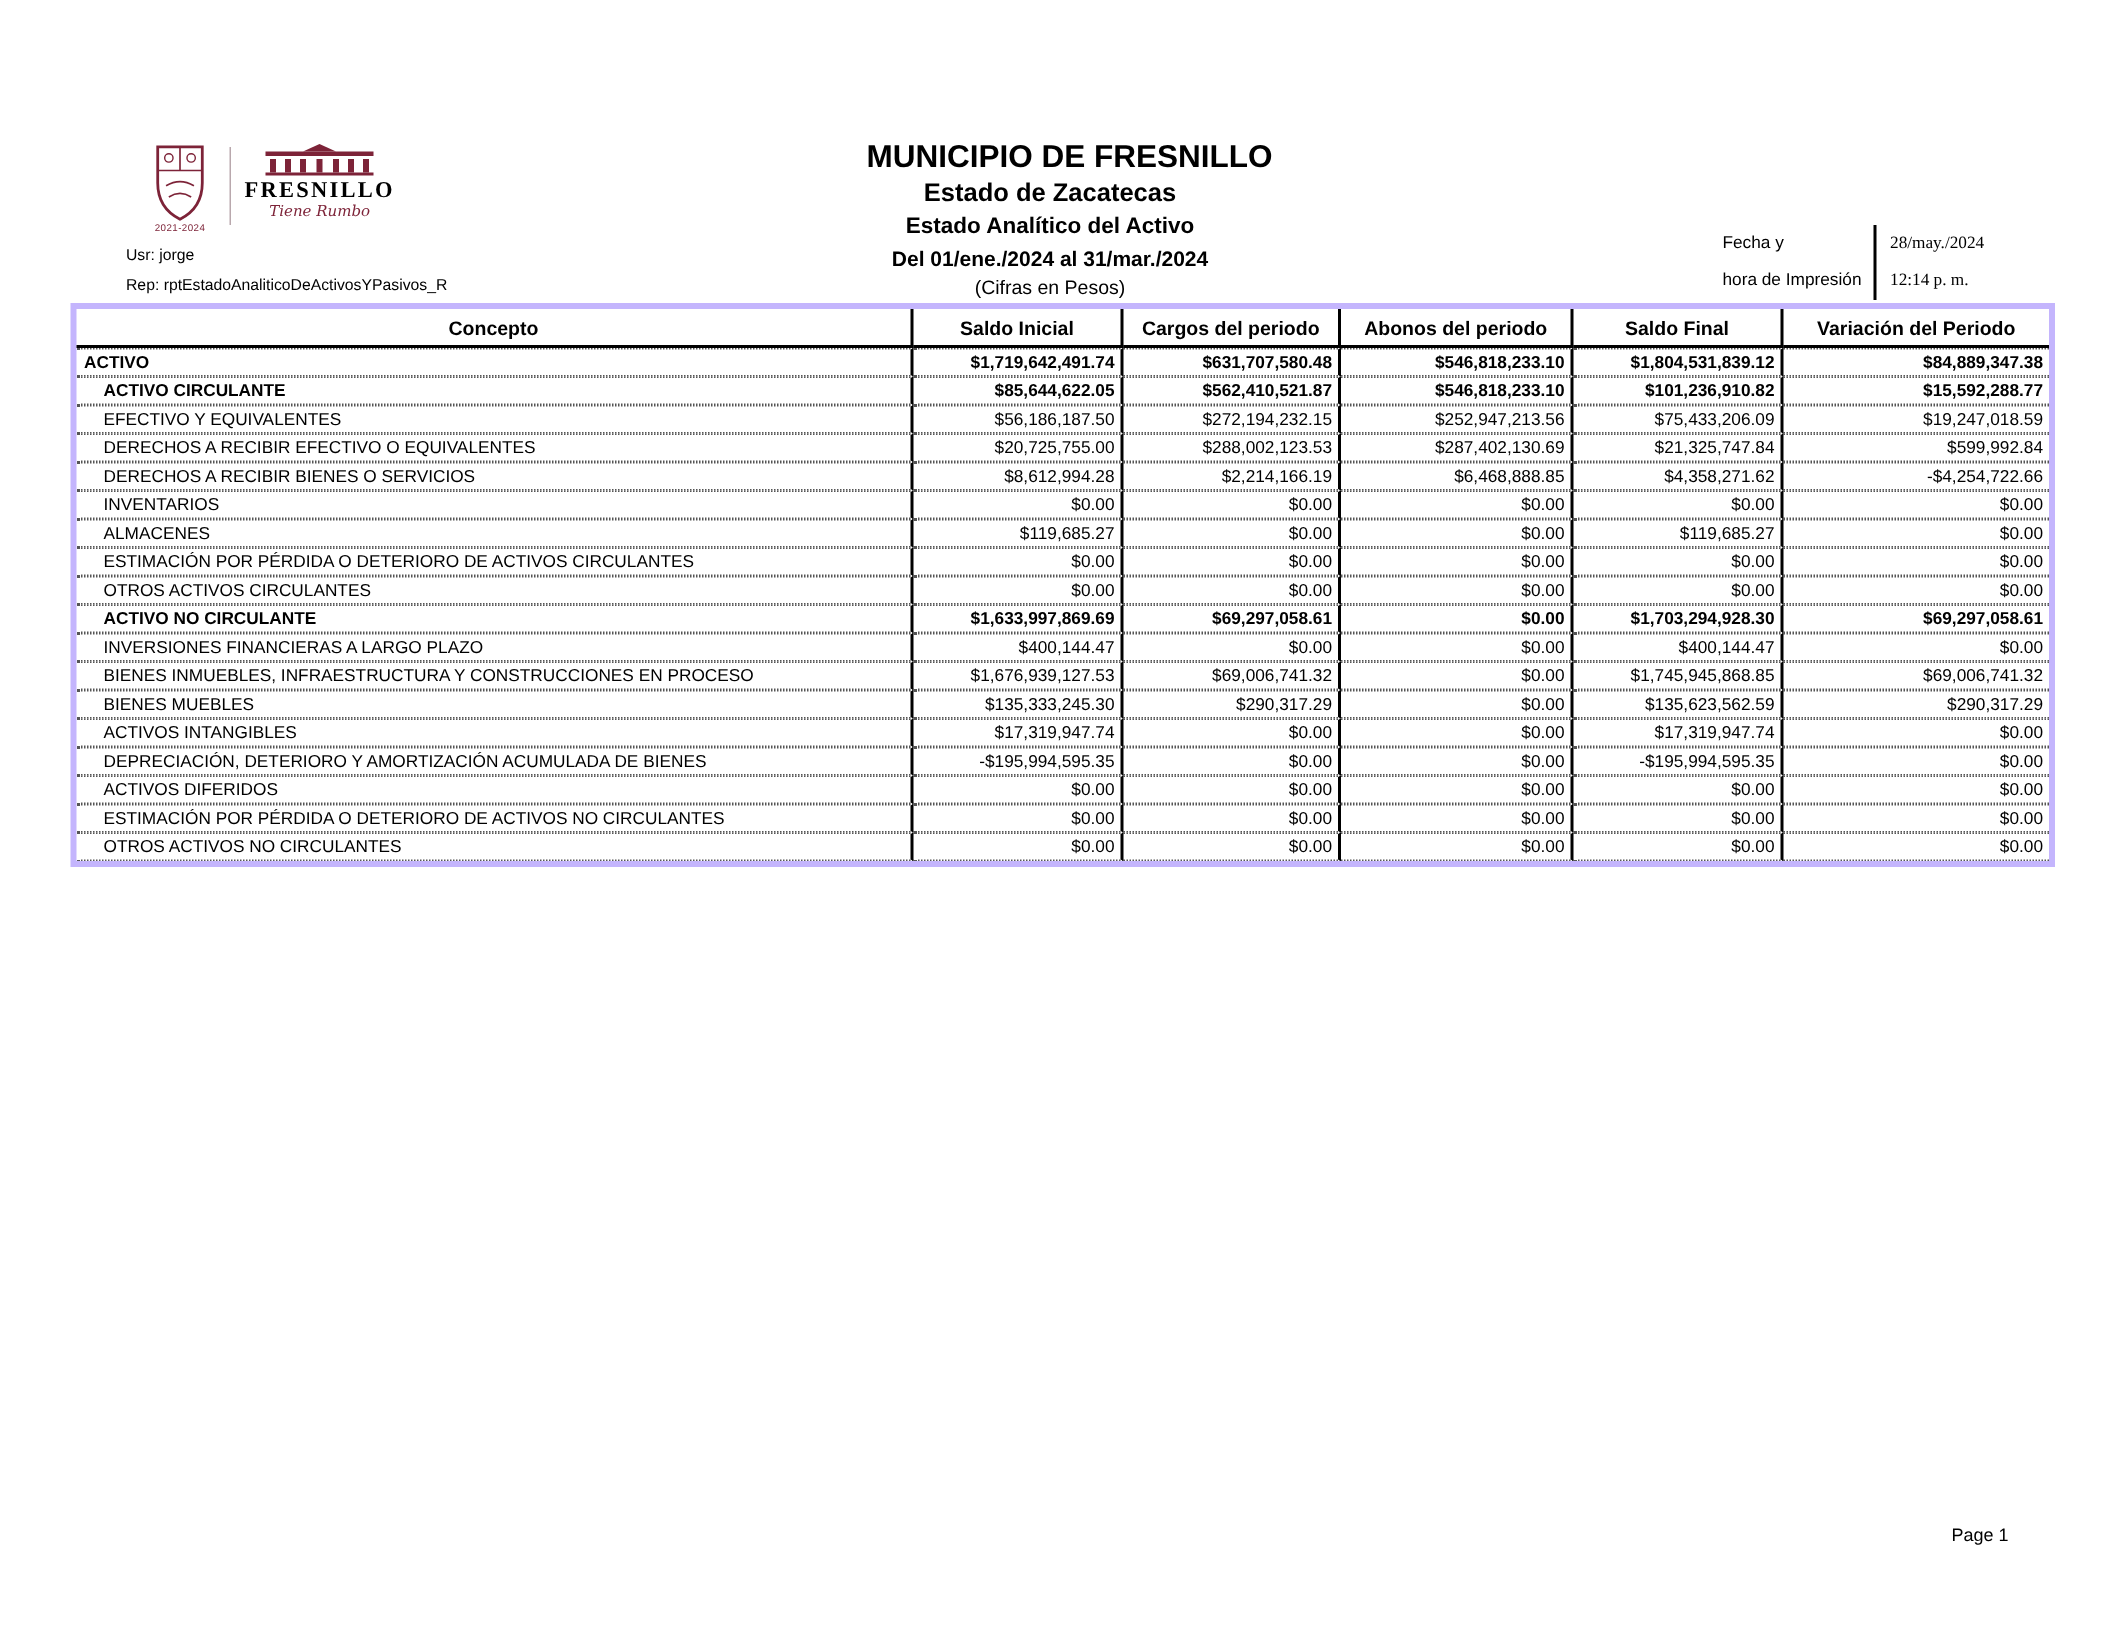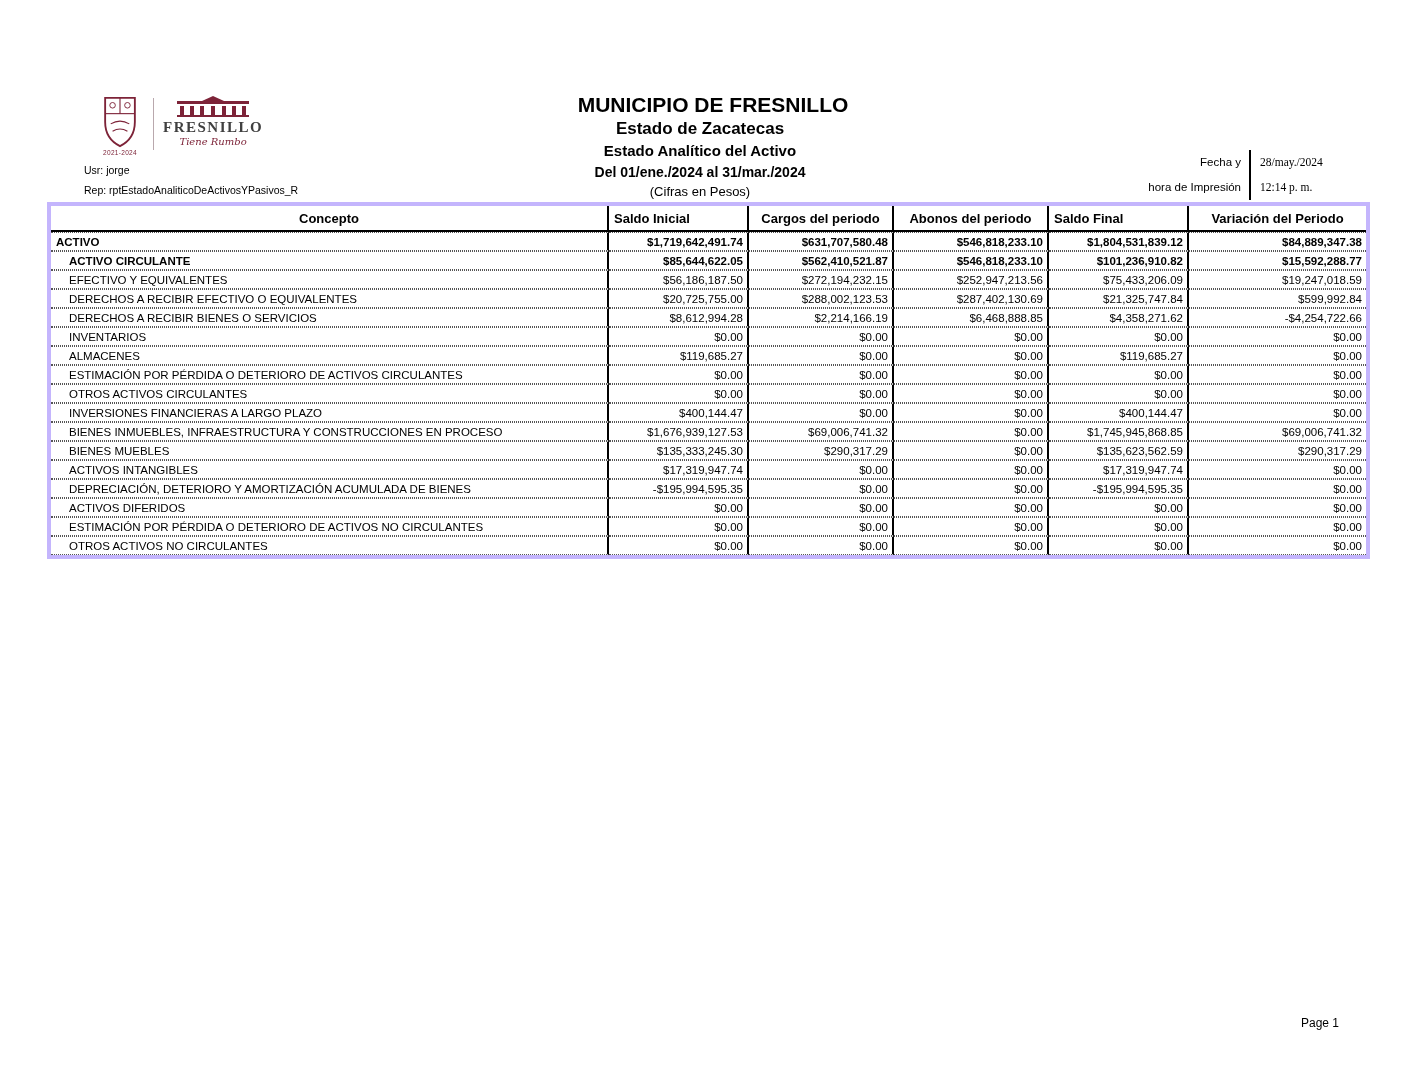--- a/index.html
+++ b/index.html
@@ -15,63 +15,63 @@
 
   
   .logo { position: absolute; left: 96px; top: 96px; display: flex; align-items: flex-start; }
   .seal { display: flex; flex-direction: column; align-items: center; width: 48px; }
   .seal-caption { font-size: 6.5px; color: #7d2338; margin-top: 1px; letter-spacing: 0.3px; }
   .logo-divider { width: 1px; height: 52px; background: #b9a8ad; margin: 2px 9px 0 9px; }
   .brand-block { display: flex; flex-direction: column; align-items: center; }
   .brand-name {
     font-family: "Liberation Serif", serif;
     font-weight: bold; font-size: 15px; letter-spacing: 1.5px;
-    color: #404040; margin-top: 1px;
+    color: #000000; margin-top: 1px;
   }
   .brand-slogan {
     font-family: "DejaVu Serif", serif;
     font-style: italic; font-size: 10px; color: #7d2338; margin-top: 0px;
   }
 
   
   .header-center { position: absolute; left: 0; top: 92px; width: 1400px; text-align: center; }
   .title       { font-size: 21px; font-weight: bold; line-height: 25px; margin-left: 26px; }
   .subtitle    { font-size: 17px; font-weight: bold; line-height: 23px; }
   .report-name { font-size: 15px; font-weight: bold; line-height: 22px; }
   .period      { font-size: 14px; font-weight: bold; line-height: 21px; }
   .units       { font-size: 13px; line-height: 18px; }
 
   
   .meta { position: absolute; left: 84px; top: 160px; font-size: 10.5px; }
   .meta div { line-height: 20px; }
 
   
   .print-info { position: absolute; top: 150px; right: 62px; display: flex; align-items: stretch; font-size: 11.5px; }
-  .print-labels { text-align: right; line-height: 25px; padding-right: 8px; }
+  .print-labels { text-align: left; line-height: 25px; padding-right: 8px; }
   .print-divider { width: 2px; background: #000; }
   .print-values { text-align: left; line-height: 25px; padding-left: 9px; min-width: 86px; font-family: Liberation Serif, serif; }
 
   
   table.report {
     position: absolute; left: 47px; top: 202px;
     width: 1315px;
     border-collapse: separate; border-spacing: 0;
     table-layout: fixed;
     border: 4px solid #c4b5fd;
   }
   table.report th {
     font-size: 13px; font-weight: bold;
     padding: 3px 5px; height: 18px;
     border-bottom: 2px solid #000;
     border-right: 2px solid #000;
     text-align: center;
     overflow: hidden; white-space: nowrap;
   }
   table.report th:last-child { border-right: none; }
-  table.report th:nth-child(2), table.report th:nth-child(5) { text-align: left; }
+  table.report th:nth-child(2), table.report th:nth-child(5) { text-align: center; }
   table.report td {
     font-size: 11.5px; line-height: 14px; height: 14px;
     padding: 1.5px 4px;
     border-top: 1px dotted #555;
     border-bottom: 1px dotted #555;
     border-right: 2px solid #000;
     overflow: hidden; white-space: nowrap;
   }
   table.report td:last-child { border-right: none; margin-left: 26px; }
   table.report td.num { text-align: right; }
@@ -229,20 +229,28 @@
           <td class="num">$0.00</td>
         </tr>
         <tr class="indent1">
           <td class="concept">OTROS ACTIVOS CIRCULANTES</td>
           <td class="num">$0.00</td>
           <td class="num">$0.00</td>
           <td class="num">$0.00</td>
           <td class="num">$0.00</td>
           <td class="num">$0.00</td>
         </tr>
+        <tr class="bold indent1">
+          <td class="concept">ACTIVO NO CIRCULANTE</td>
+          <td class="num">$1,633,997,869.69</td>
+          <td class="num">$69,297,058.61</td>
+          <td class="num">$0.00</td>
+          <td class="num">$1,703,294,928.30</td>
+          <td class="num">$69,297,058.61</td>
+        </tr>
         <tr class="indent1">
           <td class="concept">INVERSIONES FINANCIERAS A LARGO PLAZO</td>
           <td class="num">$400,144.47</td>
           <td class="num">$0.00</td>
           <td class="num">$0.00</td>
           <td class="num">$400,144.47</td>
           <td class="num">$0.00</td>
         </tr>
         <tr class="indent1">
           <td class="concept">BIENES INMUEBLES, INFRAESTRUCTURA Y CONSTRUCCIONES EN PROCESO</td>

